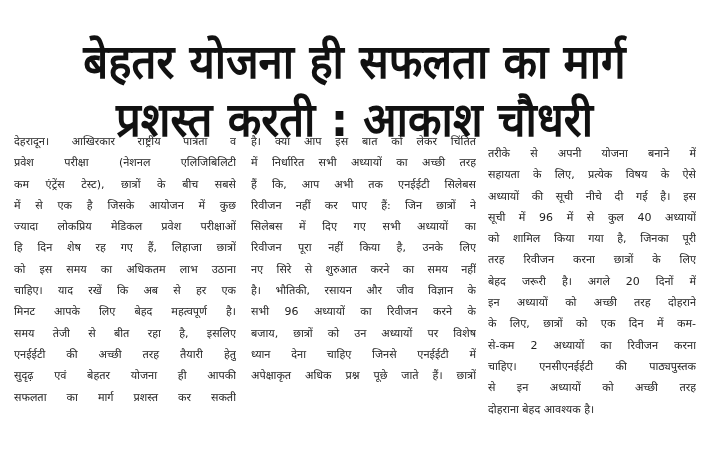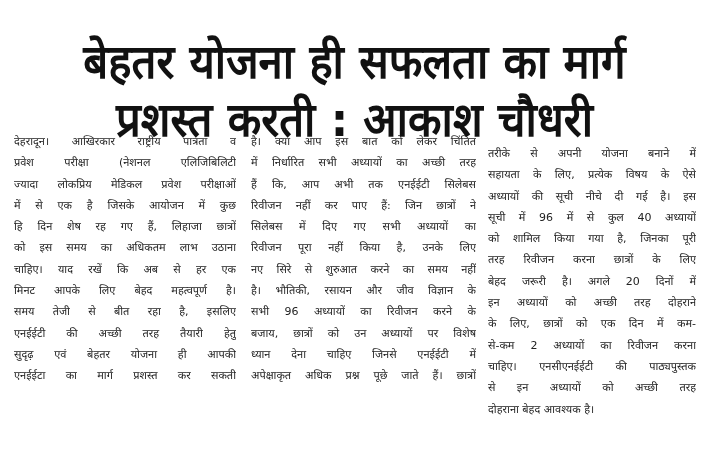--- a/index.html
+++ b/index.html
@@ -36,30 +36,31 @@
 
 <h1 class="headline">
   <span class="line">बेहतर योजना ही सफलता का मार्ग</span>
   <span class="line">प्रशस्त करती : आकाश चौधरी</span>
 </h1>
 
 <div class="columns">
   <div class="col" id="col1">
     <span class="ln">देहरादून। आखिरकार राष्ट्रीय पात्रता व</span>
     <span class="ln">प्रवेश परीक्षा (नेशनल एलिजिबिलिटी</span>
+    <span class="ln">कम एंट्रेंस टेस्ट), छात्रों के बीच सबसे</span>
+    <span class="ln">में से एक है जिसके आयोजन में कुछ</span>
     <span class="ln">ज्यादा लोकप्रिय मेडिकल प्रवेश परीक्षाओं</span>
-    <span class="ln">में से एक है जिसके आयोजन में कुछ</span>
     <span class="ln">हि दिन शेष रह गए हैं, लिहाजा छात्रों</span>
     <span class="ln">को इस समय का अधिकतम लाभ उठाना</span>
     <span class="ln">चाहिए। याद रखें कि अब से हर एक</span>
     <span class="ln">मिनट आपके लिए बेहद महत्वपूर्ण है।</span>
     <span class="ln">समय तेजी से बीत रहा है, इसलिए</span>
     <span class="ln">एनईईटी की अच्छी तरह तैयारी हेतु</span>
     <span class="ln">सुदृढ़ एवं बेहतर योजना ही आपकी</span>
-    <span class="ln">एनईईटा का मार्ग प्रशस्त कर सकती</span>
+    <span class="ln">सफलता का मार्ग प्रशस्त कर सकती</span>
   </div>
 
   <div class="col" id="col2">
     <span class="ln">है। क्या आप इस बात को लेकर चिंतित</span>
     <span class="ln">में निर्धारित सभी अध्यायों का अच्छी तरह</span>
     <span class="ln">हैं कि, आप अभी तक एनईईटी सिलेबस</span>
     <span class="ln">रिवीजन नहीं कर पाए हैं: जिन छात्रों ने</span>
     <span class="ln">सिलेबस में दिए गए सभी अध्यायों का</span>
     <span class="ln">रिवीजन पूरा नहीं किया है, उनके लिए</span>
     <span class="ln">नए सिरे से शुरुआत करने का समय नहीं</span>

